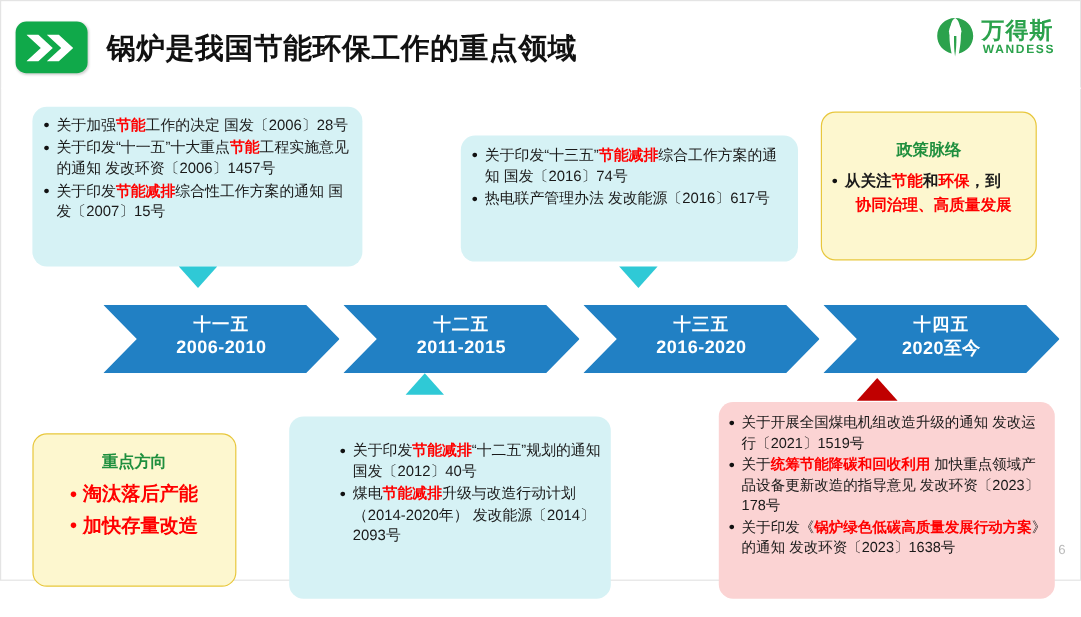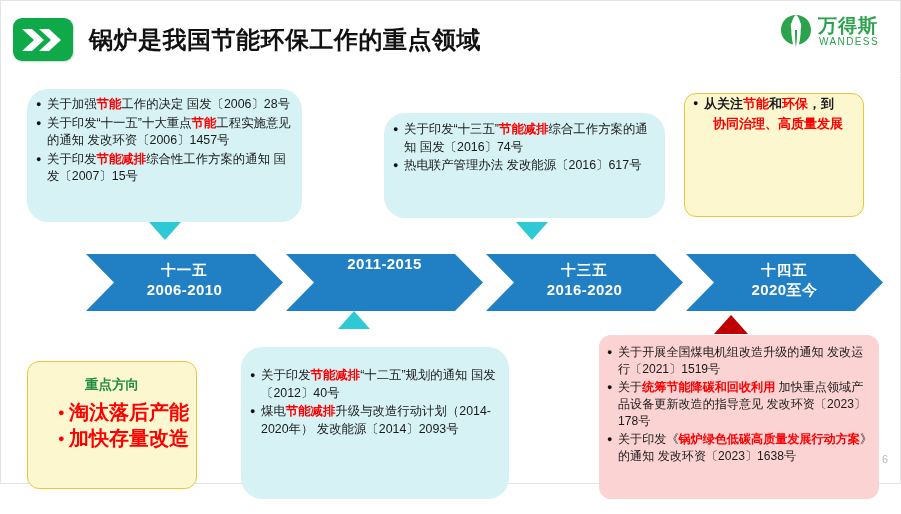--- a/index.html
+++ b/index.html
@@ -34,30 +34,30 @@
   }
 
   
   .logo{position:absolute;right:10px;top:10px;width:112px;height:44px;}
   .logo-mark{position:absolute;left:0;top:2px;width:36px;height:36px;}
   .logo-cn{
     position:absolute;left:40px;top:2px;font-size:19px;font-weight:bold;
     color:#2ba24c;letter-spacing:1px;white-space:nowrap;
   }
   .logo-en{
-    position:absolute;left:41px;top:25px;font-size:10px;font-weight:normal;
+    position:absolute;left:41px;top:25px;font-size:10px;font-weight:bold;
     color:#2ba24c;letter-spacing:1.4px;white-space:nowrap;
   }
 
   
   .box{
     position:absolute;box-sizing:border-box;
     border-radius:12px;
   }
-  .box-blue{ background:#d6f2f5;border-radius:21px; }
+  .box-blue{ background:#d6f2f5; }
   .box-yellow{ background:#fdf7cf; border:1px solid #e8c73d; }
   .box-pink{ background:#fbd3d3; }
 
   .box .bullets{
     list-style:none;margin:0;padding:0;
   }
   .box .bullets li{
     position:relative;padding-left:11px;margin:0 0 1px 0;
     font-size:12.4px;line-height:17.5px;color:#1a1a1a;
     text-indent:0;
@@ -88,26 +88,26 @@
   #box-policy .ctr::before{content:"";}
 
   
   #box-focus{left:26px;top:360px;width:170px;height:128px;}
   #box-focus .ttl{
     text-align:center;font-size:13.5px;font-weight:bold;color:#1f8f3e;
     margin:14px 0 6px 0;
   }
   #box-focus .bullets{padding:0 0 0 30px;}
   #box-focus .bullets li{
-    font-size:20px;line-height:25px;font-weight:bold;color:#ff0000;
+    font-size:16px;line-height:25px;font-weight:bold;color:#ff0000;
   }
   #box-focus .bullets li::before{color:#ff0000;font-size:11px;line-height:25px;}
 
   
-  #box-1215{left:240px;top:346px;width:268px;height:152px;}
+  #box-1215{left:240px;top:346px;width:268px;height:152px;padding-left:33px;}
   #box-1215 .bullets{padding:20px 5px 0 9px;}
 
   
   #box-1415{left:598px;top:334px;width:280px;height:164px;}
   #box-1415 .bullets{padding:9px 5px 0 8px;}
   #box-1415 .bullets li{font-size:12.1px;line-height:17px;}
   #box-1415 .bullets li::before{line-height:17px;}
 
   
   .chev{
@@ -177,36 +177,38 @@
   </div>
 
   <div class="box box-blue" id="box-1315">
     <ul class="bullets">
         <li><span>关于印发“十三五”</span><span class="rd">节能减排</span><span>综合工作方案的通知   国发〔2016〕74号</span></li>
         <li><span>热电联产管理办法  发改能源〔2016〕617号</span></li>
       </ul>
   </div>
 
   <div class="box box-yellow" id="box-policy">
+    <div class="ttl">政策脉络</div>
     <ul class="bullets">
         <li><span>从关注</span><span class="rd">节能</span><span>和</span><span class="rd">环保</span><span>，到</span></li>
         <li class="ctr"><span class="rd">协同治理、高质量发展</span></li>
       </ul>
   </div>
 
   <div class="tri tri-down" id="tri-a"></div>
   <div class="tri tri-up" id="tri-b"></div>
   <div class="tri tri-down" id="tri-c"></div>
   <div class="tri tri-up-red" id="tri-d"></div>
 
   <div class="chev" id="chev-1">
     <div class="c1">十一五</div>
     <div class="c2">2006-2010</div>
   </div>
   <div class="chev" id="chev-2">
+    <div class="c1">十二五</div>
     <div class="c2">2011-2015</div>
   </div>
   <div class="chev" id="chev-3">
     <div class="c1">十三五</div>
     <div class="c2">2016-2020</div>
   </div>
   <div class="chev" id="chev-4">
     <div class="c1">十四五</div>
     <div class="c2">2020至今</div>
   </div>

